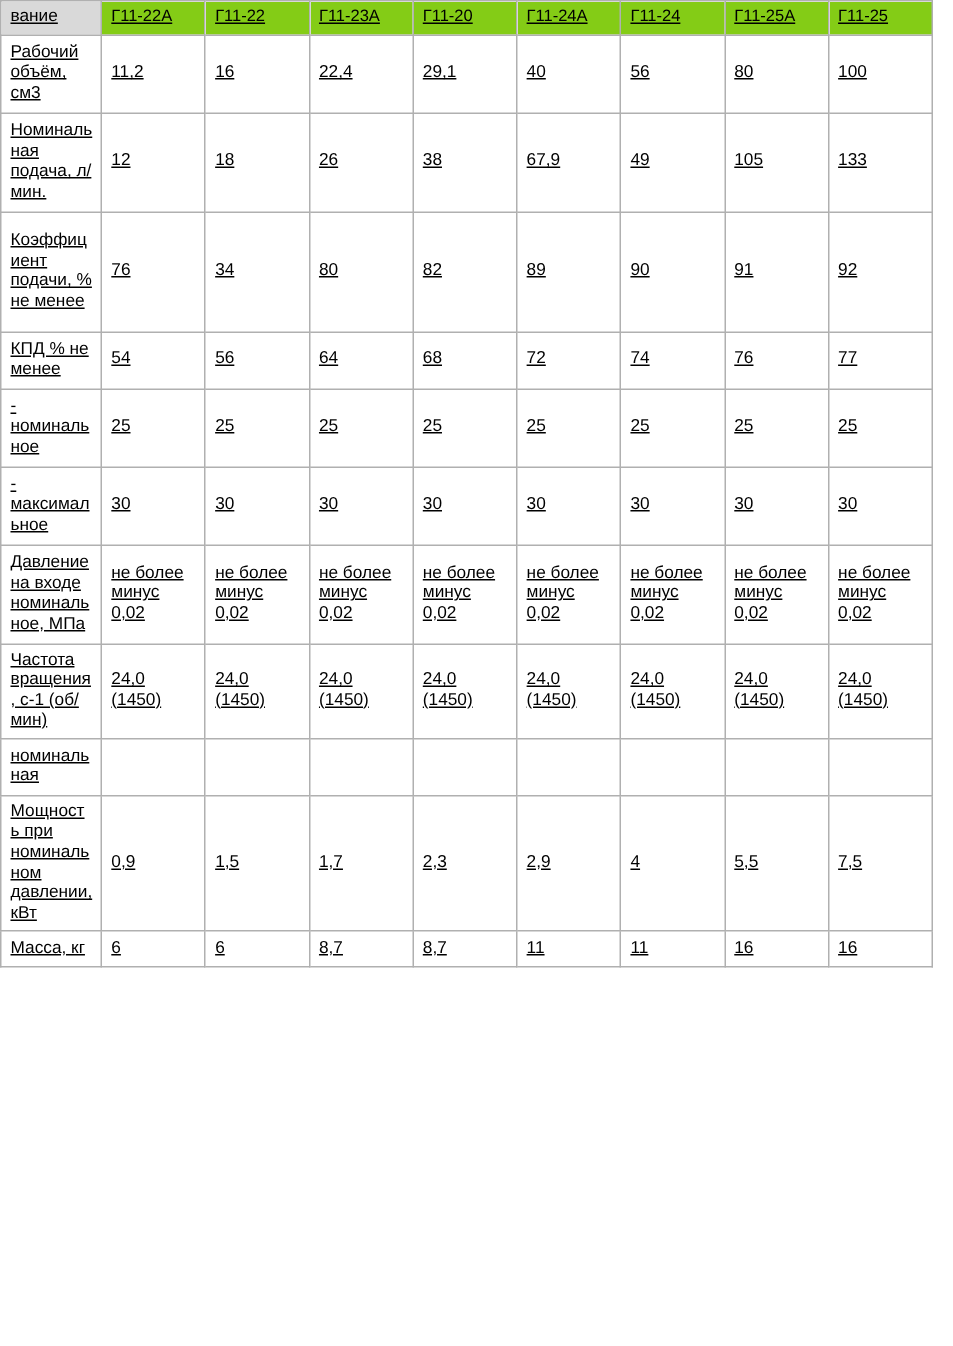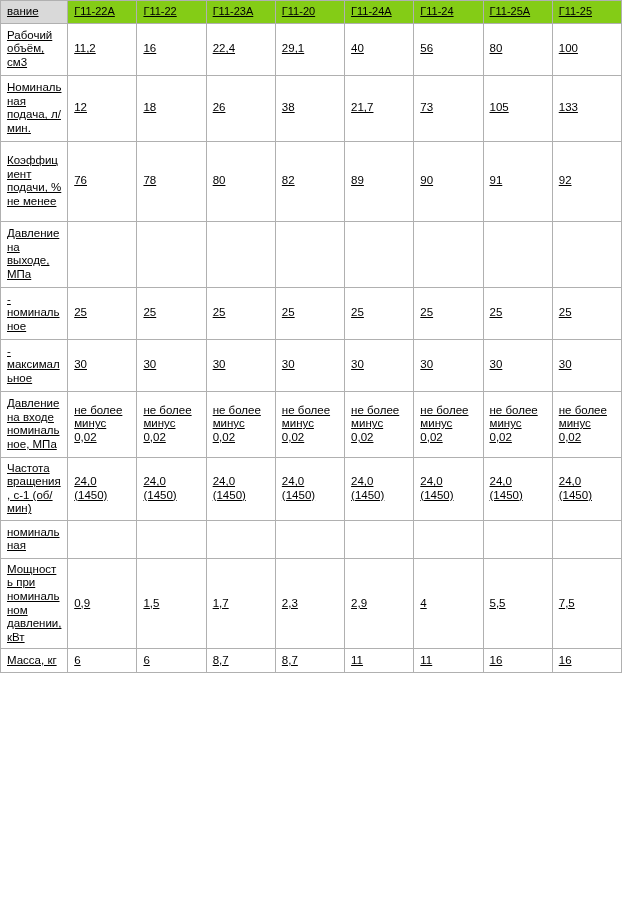--- a/index.html
+++ b/index.html
@@ -108,50 +108,50 @@
         <td>80</td>
         <td>100</td>
       </tr>
 
       <tr style="height:66px">
         <td class="cell-label">Номинальная подача, л/мин.</td>
         <td>12</td>
         <td>18</td>
         <td>26</td>
         <td>38</td>
-        <td>21,7</td>
-        <td>73</td>
+        <td>67,9</td>
+        <td>49</td>
         <td>105</td>
         <td>133</td>
       </tr>
 
       <tr style="height:80px">
         <td class="cell-label">Коэффициент подачи, % не менее</td>
         <td>76</td>
-        <td>78</td>
+        <td>34</td>
         <td>80</td>
         <td>82</td>
         <td>89</td>
         <td>90</td>
         <td>91</td>
         <td>92</td>
       </tr>
 
-
-      <tr style="height:66px">
-        <td class="cell-label">Давление на выходе, МПа</td>
-        <td class="empty"></td>
-        <td class="empty"></td>
-        <td class="empty"></td>
-        <td class="empty"></td>
-        <td class="empty"></td>
-        <td class="empty"></td>
-        <td class="empty"></td>
-        <td class="empty"></td>
-      </tr>
+      <tr style="height:38px">
+        <td class="cell-label">КПД % не менее</td>
+        <td>54</td>
+        <td>56</td>
+        <td>64</td>
+        <td>68</td>
+        <td>72</td>
+        <td>74</td>
+        <td>76</td>
+        <td>77</td>
+      </tr>
+
 
       <tr style="height:52px">
         <td class="cell-label">- номинальное</td>
         <td>25</td>
         <td>25</td>
         <td>25</td>
         <td>25</td>
         <td>25</td>
         <td>25</td>
         <td>25</td>

